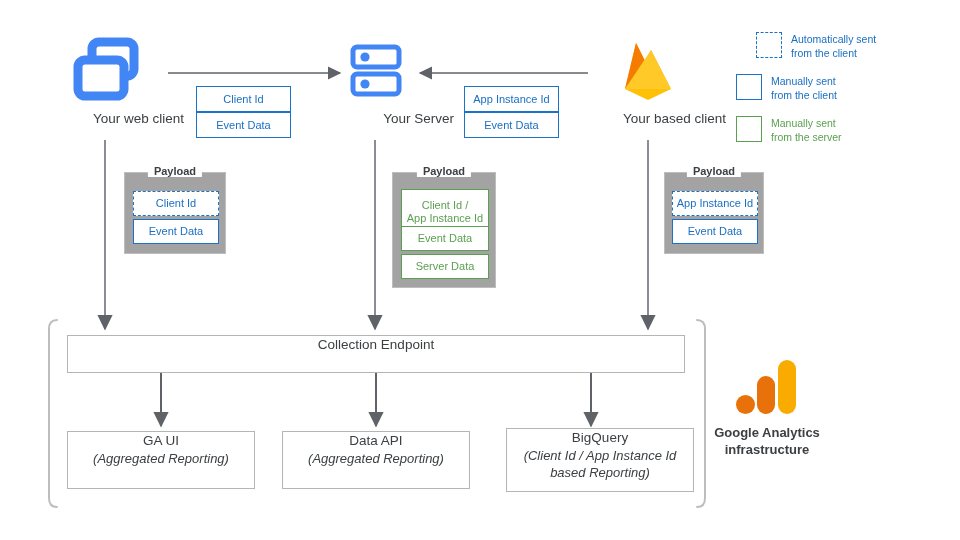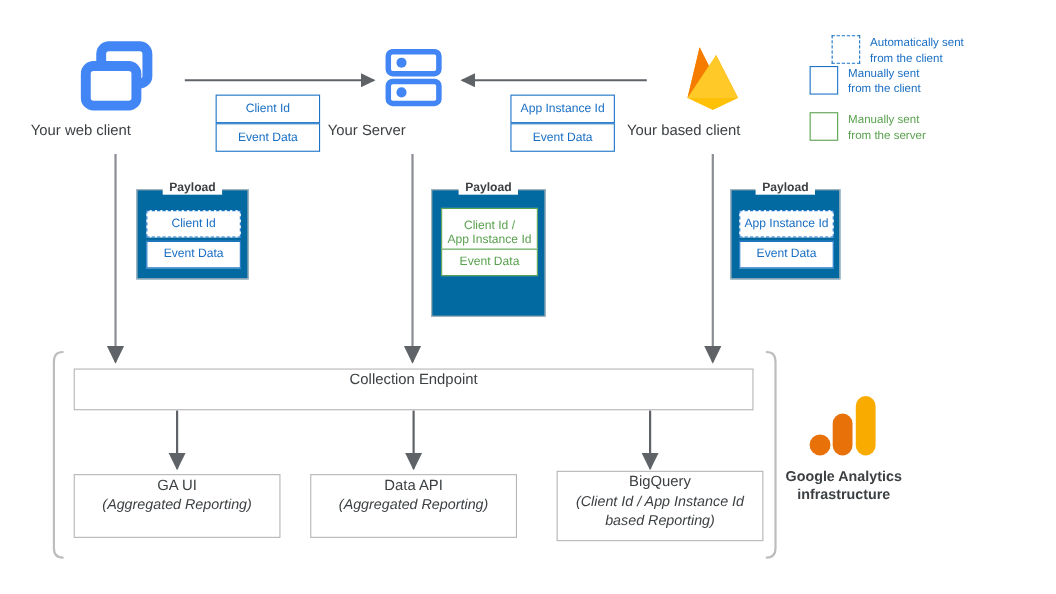--- a/index.html
+++ b/index.html
@@ -6,41 +6,41 @@
   body{
     width:960px;height:540px;position:relative;overflow:hidden;
     font-family:"Liberation Sans", sans-serif;
     color:#3c4043;
   }
   .canvas{position:absolute;inset:0;}
   .abs{position:absolute;}
 
   
   .entity-label{
-    font-size:13.5px;color:#3c4043;text-align:left;white-space:nowrap;
+    font-size:13.5px;color:#3c4043;text-align:right;white-space:nowrap;
   }
 
   
   .chip{
     box-sizing:border-box;
     display:flex;align-items:center;justify-content:center;
     text-align:center;
     font-size:11px;line-height:13px;
     border:1.4px solid #1a73c7;
     color:#1a6fc4;
     background:#fff;
   }
   .chip.dashed{border-style:dashed;}
   .chip.green{border-color:#5aa14f;color:#5aa14f;}
 
   
   .payload{
     box-sizing:border-box;
     border:1px solid #bdbdbd;
-    background:#0369a1;
+    background:#a3a3a3;
     padding-left:45px;
   }
   .payload-title{
     position:absolute;top:-8px;left:50%;transform:translateX(-50%);
     background:#fff;padding:0 6px;
     font-size:11px;font-weight:bold;color:#3c4043;white-space:nowrap;
   }
 
   
   .gbox{
@@ -137,20 +137,21 @@
     <div class="abs chip" style="left:8px;top:46px;width:86px;height:25px;">Event Data</div>
   </div>
 
   <div class="abs payload" style="left:392px;top:172px;width:104px;height:116px;">
     <div class="payload-title">Payload</div>
     <div class="abs chip green" style="left:8px;top:16px;width:88px;height:46px;flex-direction:column;">
       <span>Client Id /</span>
       <span>App Instance Id</span>
     </div>
     <div class="abs chip green" style="left:8px;top:53px;width:88px;height:25px;">Event Data</div>
+    <div class="abs chip green" style="left:8px;top:81px;width:88px;height:25px;">Server Data</div>
   </div>
 
   <div class="abs payload" style="left:664px;top:172px;width:100px;height:82px;">
     <div class="payload-title">Payload</div>
     <div class="abs chip dashed" style="left:7px;top:18px;width:86px;height:25px;">App Instance Id</div>
     <div class="abs chip" style="left:7px;top:46px;width:86px;height:25px;">Event Data</div>
   </div>
 
   <div class="abs gbox" style="left:67px;top:335px;width:618px;height:38px;">
     <div class="t1">Collection Endpoint</div>
@@ -178,21 +179,21 @@
       <rect x="21" y="18" width="18" height="38" rx="9" fill="#e8710a"></rect>
       <circle cx="9.5" cy="46.5" r="9.5" fill="#e8710a"></circle>
     </svg>
   </div>
   <div class="abs ga-caption" style="left:692px;top:424px;width:150px;">
     <div>Google Analytics</div>
     <div>infrastructure</div>
   </div>
 
   <div class="abs" style="left:736px;top:32px;width:210px;">
-    <div class="legend-row" style="padding-left:20px;">
+    <div class="legend-row" style="margin-bottom:14px;padding-left:20px;">
       <div class="legend-swatch dashed"></div>
       <div class="legend-text">
         <div>Automatically sent</div>
         <div>from the client</div>
       </div>
     </div>
     <div class="legend-row" style="margin-bottom:14px;">
       <div class="legend-swatch"></div>
       <div class="legend-text">
         <div>Manually sent</div>

